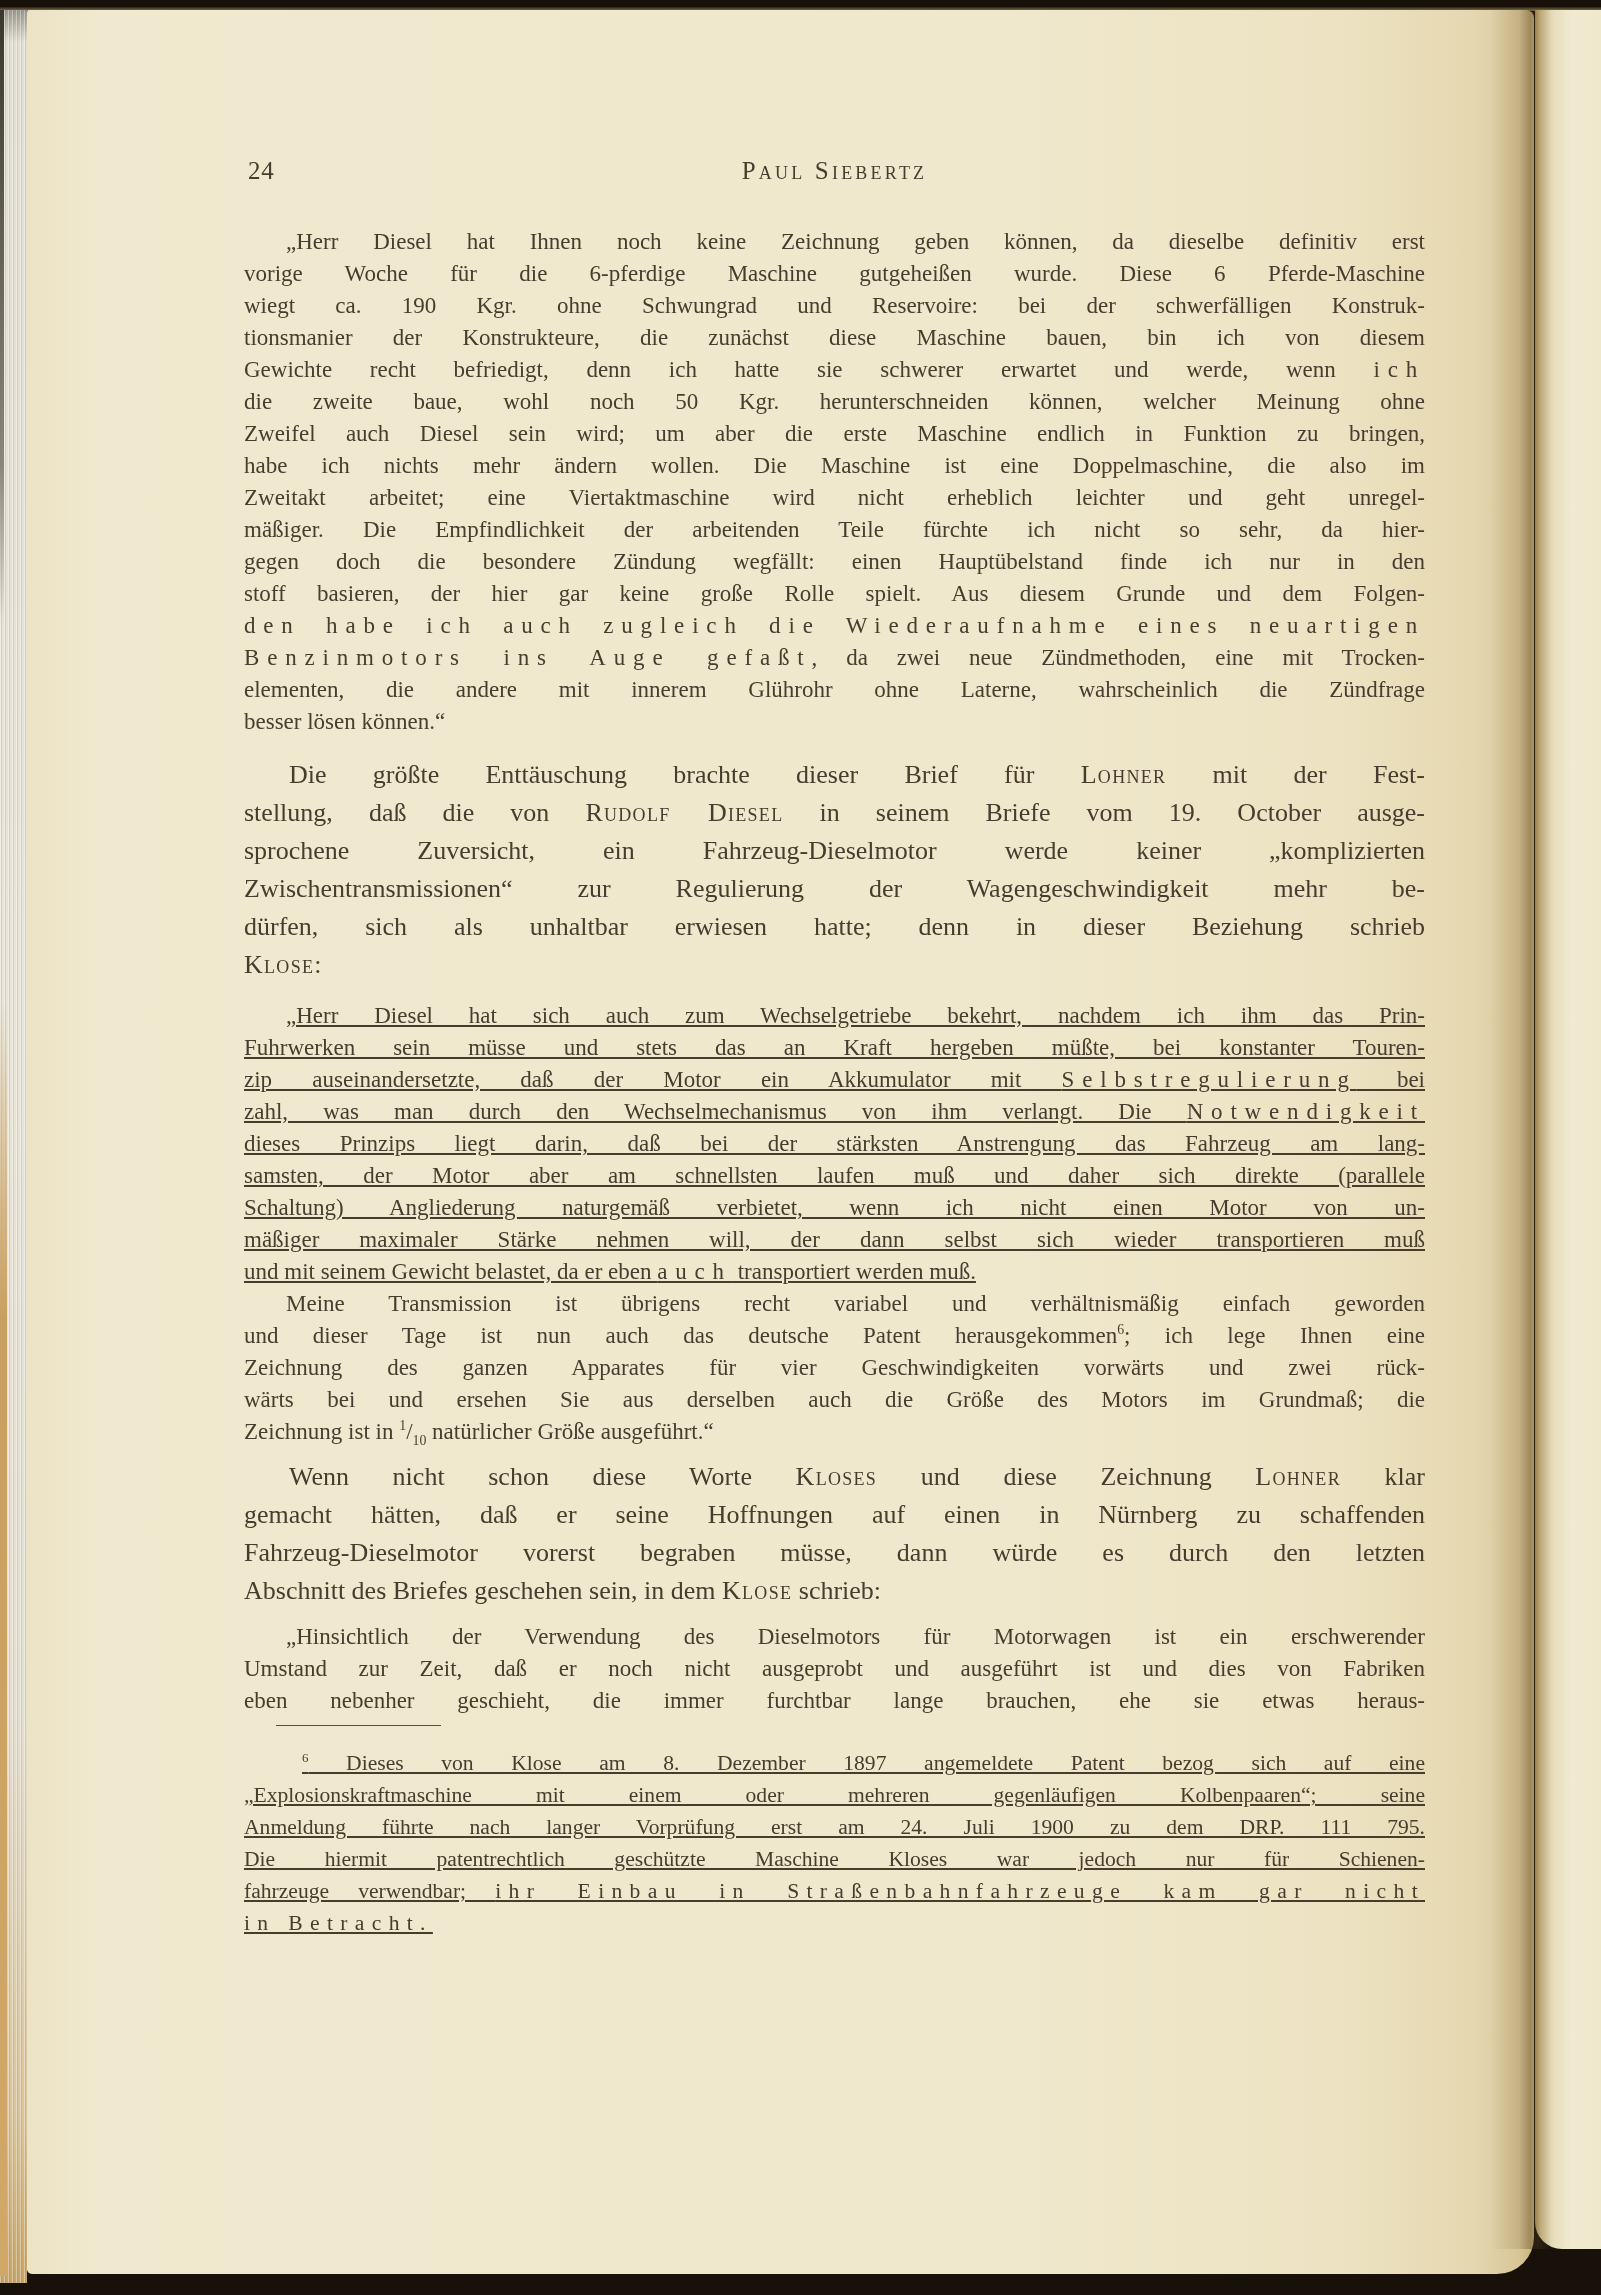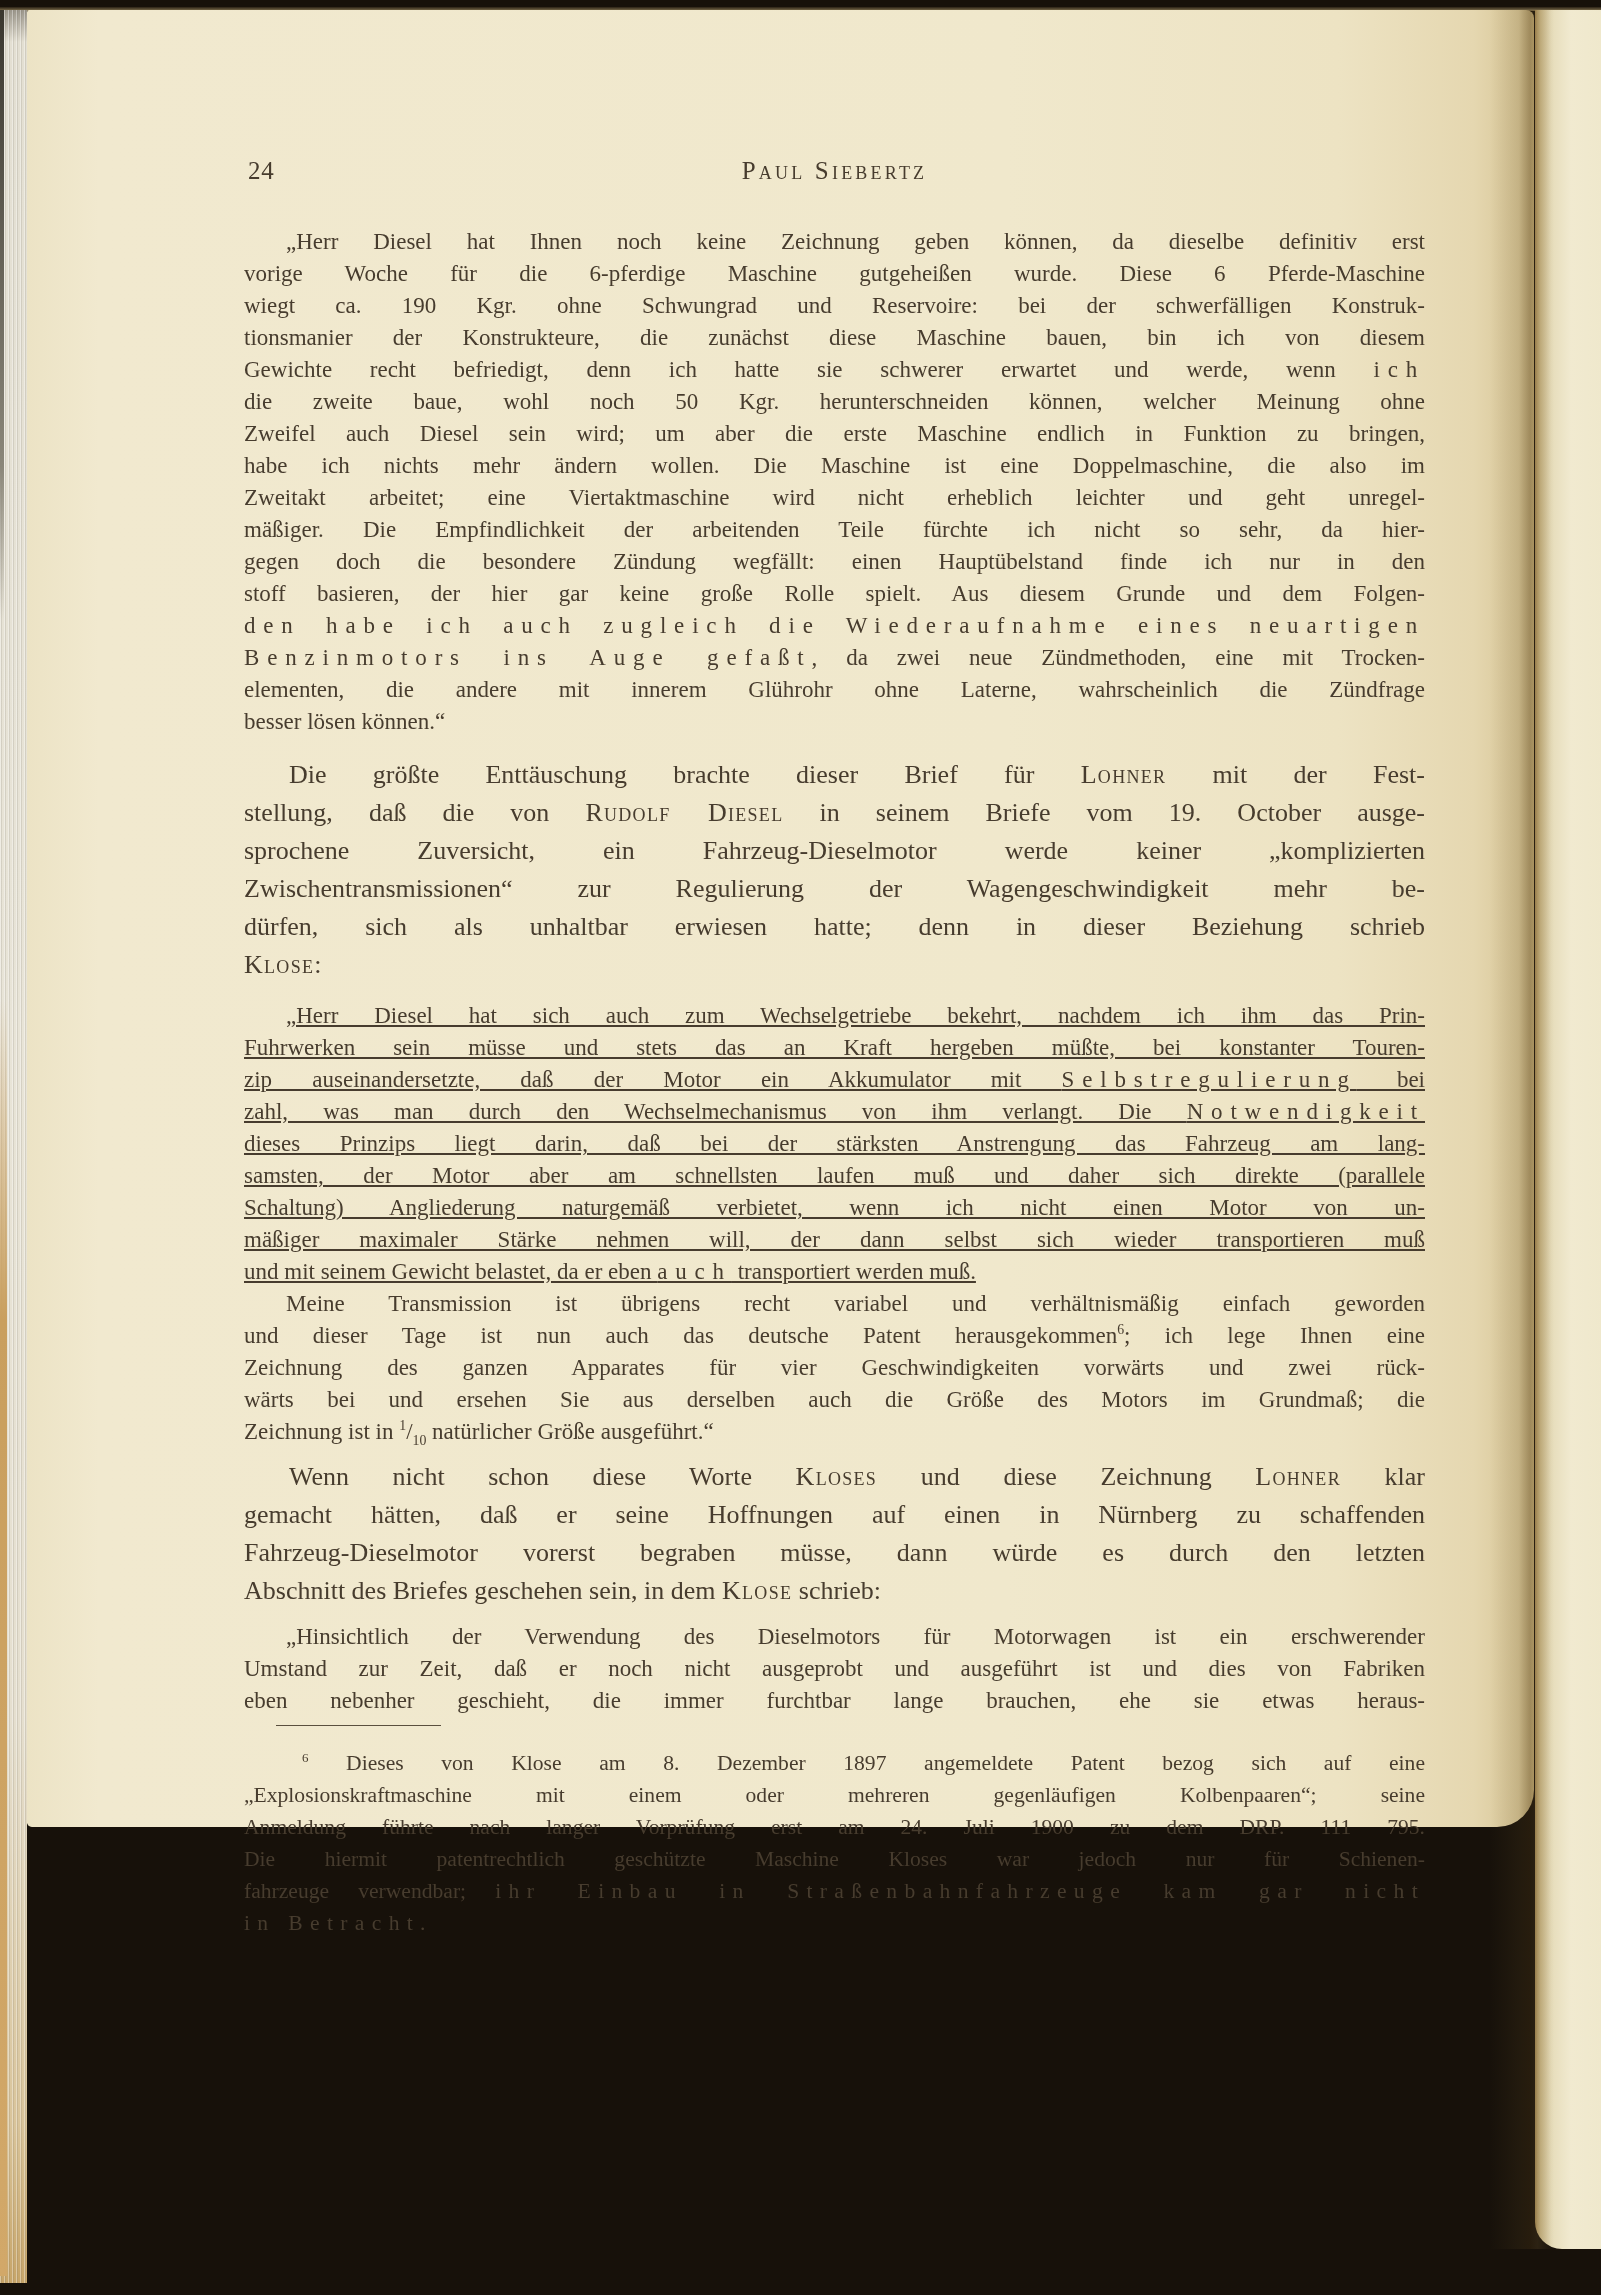--- a/index.html
+++ b/index.html
@@ -15,21 +15,21 @@
     background:
       repeating-linear-gradient(to right, rgba(255,255,255,.35) 0 0.8px, rgba(110,105,92,.16) 0.8px 2.4px, rgba(255,255,255,0) 2.4px 4px),
       linear-gradient(to bottom, #9a958a 0, #e3dfd2 32px, #e8e4d7 45%, #e5dfcf 75%, #d9c49a 93%, #c7a569 100%);}
   .edge-dark{position:absolute;left:0;top:9.6px;width:4px;height:609px;
     background:linear-gradient(to bottom,#3a372f,#8b877a 75%,rgba(139,135,122,0));}
   .spine-tan{position:absolute;left:0;top:1001px;width:7.2px;height:1275px;
     background:linear-gradient(to bottom, rgba(201,159,94,0) 0, #c99f5e 25%, #d2a869 100%);}
   .facing{position:absolute;left:1535px;top:10.4px;width:67px;height:2239px;
     border-radius:0 0 0 27px;
     background:linear-gradient(to right,#ab8f58 0,#cdbb8b 5.6px,#e6dcba 16px,#f1ead0 36px,#efe8cc 100%);}
-  .page{position:absolute;left:27px;top:10.4px;width:1507px;height:1817px;
+  .page{position:absolute;left:27px;top:10.4px;width:1507px;height:2264px;
     border-radius:2.4px 8px 37px 4.8px;
     background:linear-gradient(to right,#ece3c5 0,#f1e9cf 72px,#f0e8cc 65%,#ede3c3 87%,#e5d7b0 96%,#d8c697 99%,#c9b27a 100%);}
   .crease{position:absolute;left:1490px;top:10.4px;width:64px;height:2239px;pointer-events:none;
     background:linear-gradient(to right, rgba(80,60,25,0) 0, rgba(95,75,35,.16) 45%, rgba(70,50,20,.34) 63%, rgba(120,95,50,.22) 74%, rgba(0,0,0,0) 100%);}
   .textcol{position:absolute;left:217px;top:0;width:1181px;}
   .header{position:relative;margin-top:147px;height:32px;font-size:25px;}
   .pageno{position:absolute;left:4px;top:0;letter-spacing:0.8px;}
   .running-head{display:block;text-align:center;font-variant:small-caps;letter-spacing:3.2px;}
   .para{margin:0;}
   .line{text-align:justify;text-align-last:justify;}
@@ -44,21 +44,21 @@
   .sc{font-variant:small-caps;letter-spacing:.05em;}
   .sup{vertical-align:super;font-size:.6em;line-height:0;}
   .sub{vertical-align:sub;font-size:.6em;line-height:0;}
   #quote1{margin-top:37px;}
   #body1{margin-top:17.6px;}
   #quote2{margin-top:16px;text-decoration:underline;}
   #quote3{margin-top:0;}
   #body2{margin-top:9.6px;}
   #quote4{margin-top:11.2px;}
   .footnote-rule{width:165px;height:1.6px;background:#5a4f3e;margin:8px 0 0 32px;}
-  #footnote{margin-top:21px;}
+  #footnote{margin-top:21px;text-decoration:underline;}
 </style>
 </head>
 <body>
 
 <div class="scan">
   <div class="topline"></div>
   <div class="edges"></div>
   <div class="edge-dark"></div>
   <div class="spine-tan"></div>
   <div class="facing"></div>

